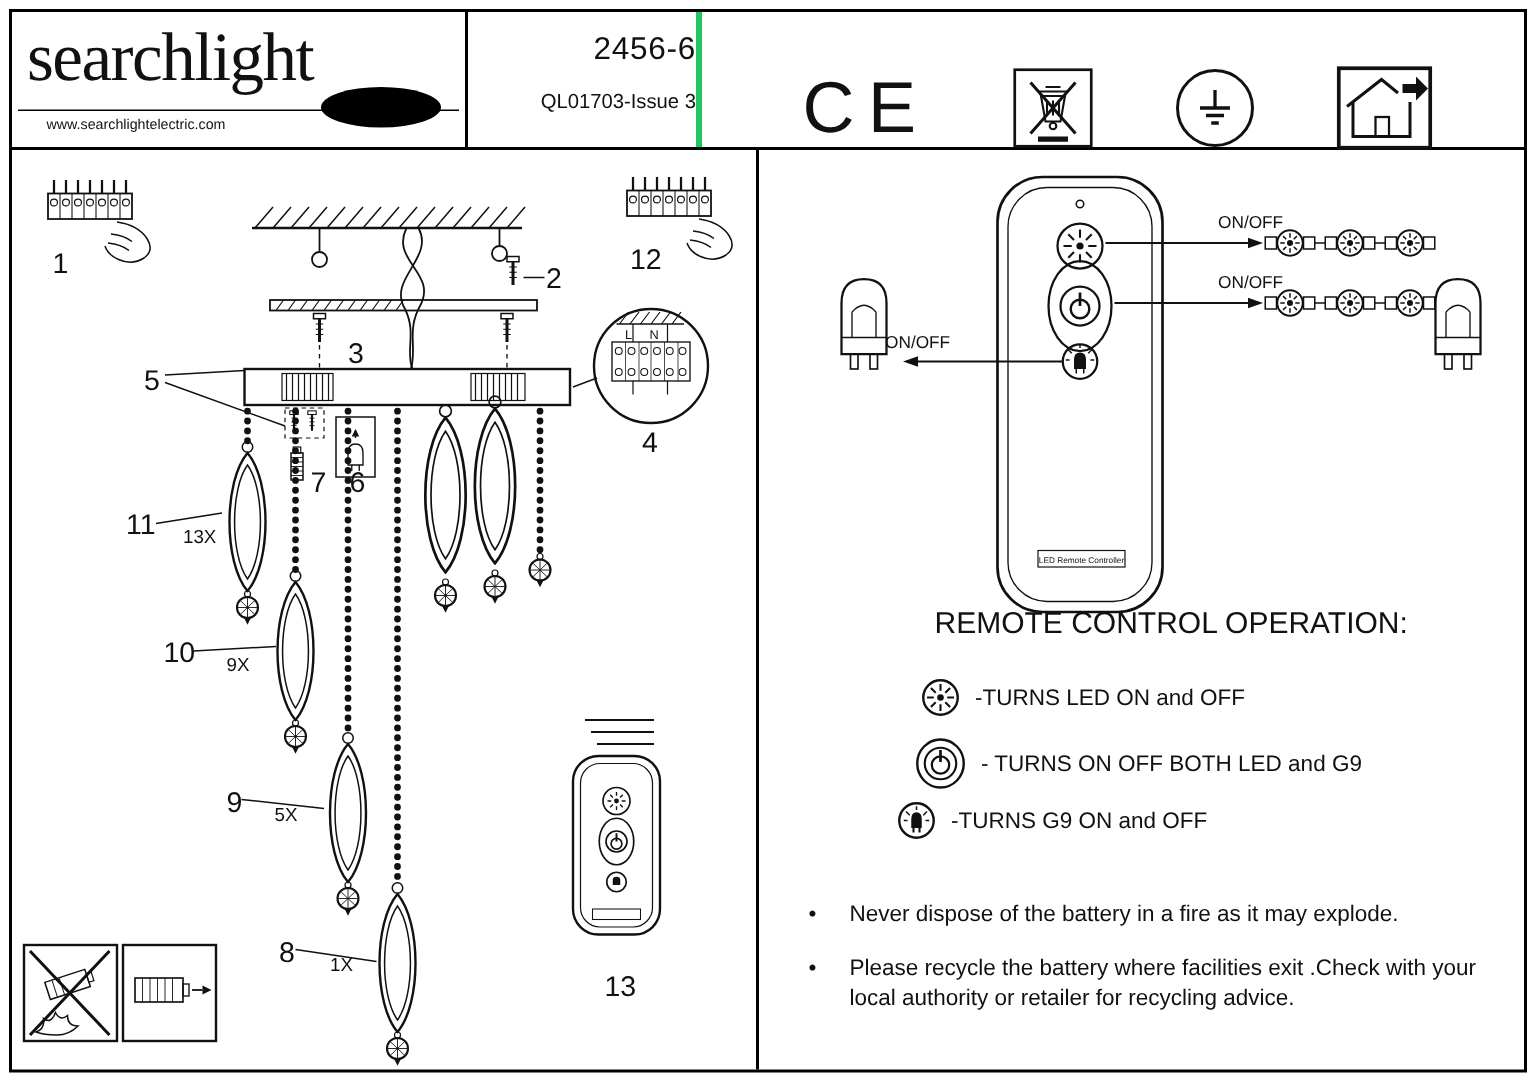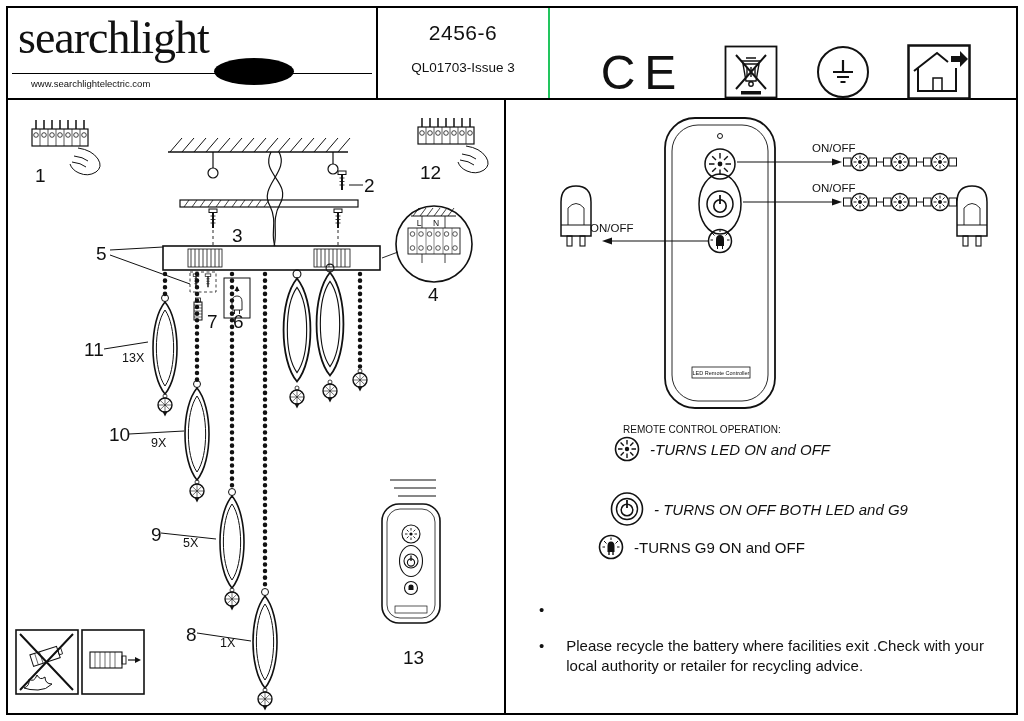--- a/index.html
+++ b/index.html
@@ -1,40 +1,40 @@
 <!DOCTYPE html>
 <html><head>
 <meta charset="utf-8">
 <style>
   * { margin:0; padding:0; box-sizing:border-box; }
   html,body { width:1024px; height:721px; background:#fff; }
   body { font-family:"Liberation Sans", sans-serif; color:#111; position:relative; }
   .page { position:absolute; left:6px; top:6px; width:1012px; height:709px; border:2px solid #000; background:#fff; }
   .header { display:flex; height:92px; border-bottom:2px solid #000; }
-  .logo-box { width:370px; border-right:2px solid #000; position:relative; overflow:hidden; }
+  .logo-box { width:304px; border-right:2px solid #000; position:relative; overflow:hidden; }
   .logo-title { font-family:"Liberation Serif", serif; font-size:46px; letter-spacing:-1px; line-height:1.15; padding:4px 0 0 10px; }
   .logo-rule { position:absolute; left:4px; right:4px; top:65px; border-top:1.5px solid #000; }
   .logo-site { position:absolute; left:23px; top:70px; font-size:9.5px; }
   .logo-dot { position:absolute; left:206px; top:50px; width:80px; height:27px; background:#000; border-radius:50%; }
-  .model-box { width:172px; border-right:2px solid #22c55e; text-align:center; padding-top:13px; }
+  .model-box { width:156px; border-right:4px solid #22c55e; text-align:right; padding-top:13px; }
   .model { font-size:21px; font-weight:500; letter-spacing:.5px; }
   .issue { font-size:13.5px; margin-top:15px; }
   .cert-box { flex:1; display:flex; align-items:center; justify-content:space-evenly; padding:0 6px;margin-top:38px; }
   .ce { font-size:48px; font-weight:400; letter-spacing:9px; padding-left:6px; }
   .earth-circle { width:52px; height:52px; border:2.5px solid #111; border-radius:50%; display:flex; align-items:center; justify-content:center; }
   .content { display:flex; height:613px; }
   .left-col { width:498px; border-right:2px solid #000; }
   .right-col { position:relative; flex:1; }
   svg { display:block; }
   svg text { font-family:"Liberation Sans", sans-serif; fill:#111; }
   .pn { font-size:19px; }
   .qty { font-size:12.5px; }
   .onoff { font-size:11.5px; }
   .lbl-sm { font-size:8.5px; }
-  .op-title { position:absolute; left:117px; top:324px; font-size:10px; }
+  .op-title { position:absolute; left:117px; top:305px; font-size:20px; }
   .op-item { position:absolute; display:flex; align-items:center; gap:10px; font-size:15px; }
   .warn { position:absolute; left:33px; display:flex; gap:22px; font-size:15px; width:450px; line-height:1.35; }
   .warn .bullet { font-size:15px; }
 </style>
 </head>
 <body>
 
 <div class="page">
 
   <div class="header">
@@ -376,30 +376,30 @@
         <use href="#g9R" transform="translate(466,112)"></use>
 
         <text x="84" y="132" class="onoff">ON/OFF</text>
         <path d="M106,141 H202" stroke="#111" stroke-width="1.2" fill="none"></path>
         <polygon points="106,137.5 96,141 106,144.5" fill="#111"></polygon>
         <use href="#g9R" transform="translate(70,112)"></use>
       </svg>
 
       <div class="op-title">REMOTE CONTROL OPERATION:</div>
 
-      <div class="op-item" style="left:108px; top:336px;font-style:italic;">
+      <div class="op-item" style="left:108px; top:352px;">
         <svg width="26" height="26" viewBox="-13 -13 26 26">
           <circle r="11.5" fill="none" stroke="#111" stroke-width="1.6"></circle>
           <circle r="2.2" fill="#111"></circle>
           <path d="M0,-9 V-4.5 M0,9 V4.5 M-9,0 H-4.5 M9,0 H4.5 M-6.4,-6.4 L-3.2,-3.2 M6.4,6.4 L3.2,3.2 M-6.4,6.4 L-3.2,3.2 M6.4,-6.4 L3.2,-3.2" stroke="#111" stroke-width="1.4" fill="none"></path>
         </svg>
         <span>-TURNS LED ON and OFF</span>
       </div>
 
-      <div class="op-item" style="left:104px; top:392px;font-style:italic;">
+      <div class="op-item" style="left:104px; top:392px;">
         <svg width="34" height="34" viewBox="-17 -17 34 34">
           <ellipse rx="15.5" ry="16" fill="none" stroke="#111" stroke-width="1.6"></ellipse>
           <circle r="10.5" fill="none" stroke="#111" stroke-width="1.4"></circle>
           <circle r="5.8" cy="1" fill="none" stroke="#111" stroke-width="1.5"></circle>
           <path d="M0,-9 V-1" stroke="#111" stroke-width="1.8" fill="none"></path>
         </svg>
         <span>- TURNS ON OFF BOTH LED and G9</span>
       </div>
 
       <div class="op-item" style="left:92px; top:434px;">
@@ -407,20 +407,21 @@
           <circle r="11.5" fill="none" stroke="#111" stroke-width="1.6"></circle>
           <path d="M-3.5,5 V-1 Q-3.5,-5.5 0,-5.5 Q3.5,-5.5 3.5,-1 V5 Z" fill="#111"></path>
           <path d="M-2,5 V8 M2,5 V8" stroke="#111" stroke-width="1.4" fill="none"></path>
           <path d="M-7,-6 L-4.5,-3.5 M7,-6 L4.5,-3.5 M0,-9.5 V-7 M-8.5,0 H-6 M8.5,0 H6" stroke="#111" stroke-width="1" fill="none"></path>
         </svg>
         <span>-TURNS G9 ON and OFF</span>
       </div>
 
       <div class="warn" style="top:500px;">
         <span class="bullet">•</span>
+        <span>Never dispose of the battery in a fire as it may explode.</span>
       </div>
       <div class="warn" style="top:536px;">
         <span class="bullet">•</span>
         <span>Please recycle the battery where facilities exit .Check with your local authority or retailer for recycling advice.</span>
       </div>
     </div>
   </div>
 </div>
 
 </body></html>

